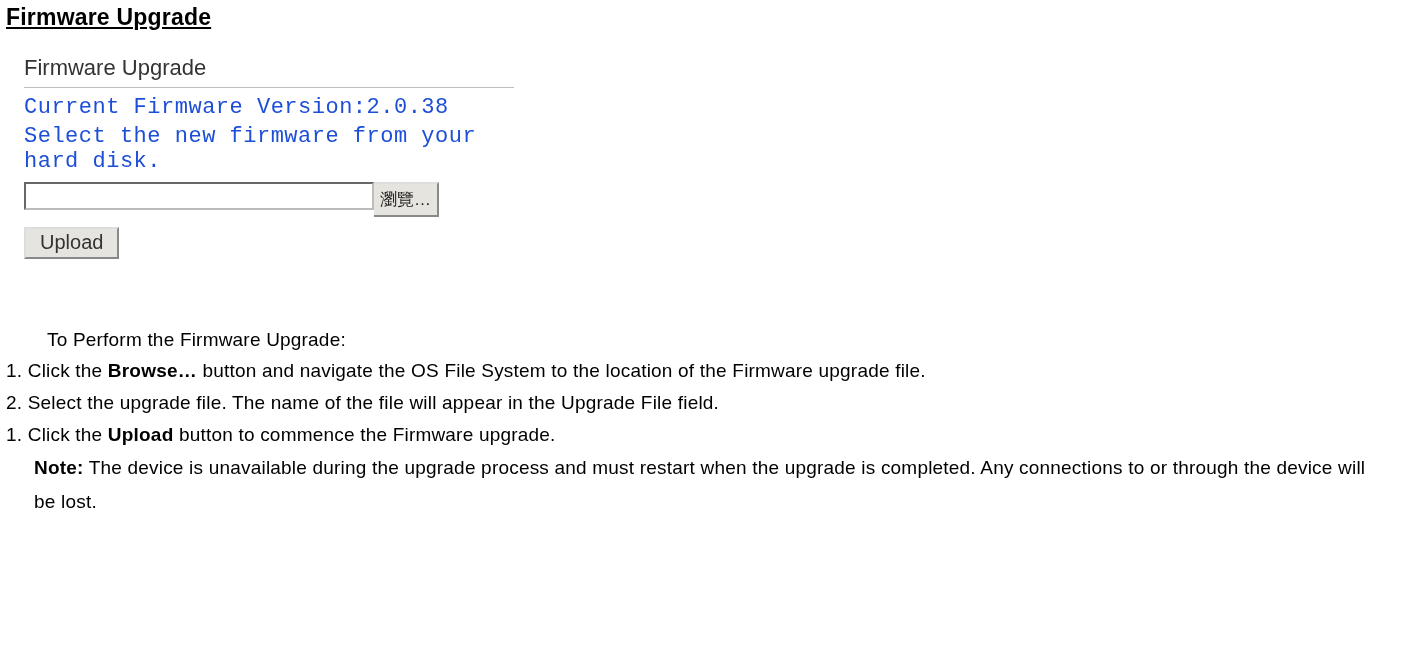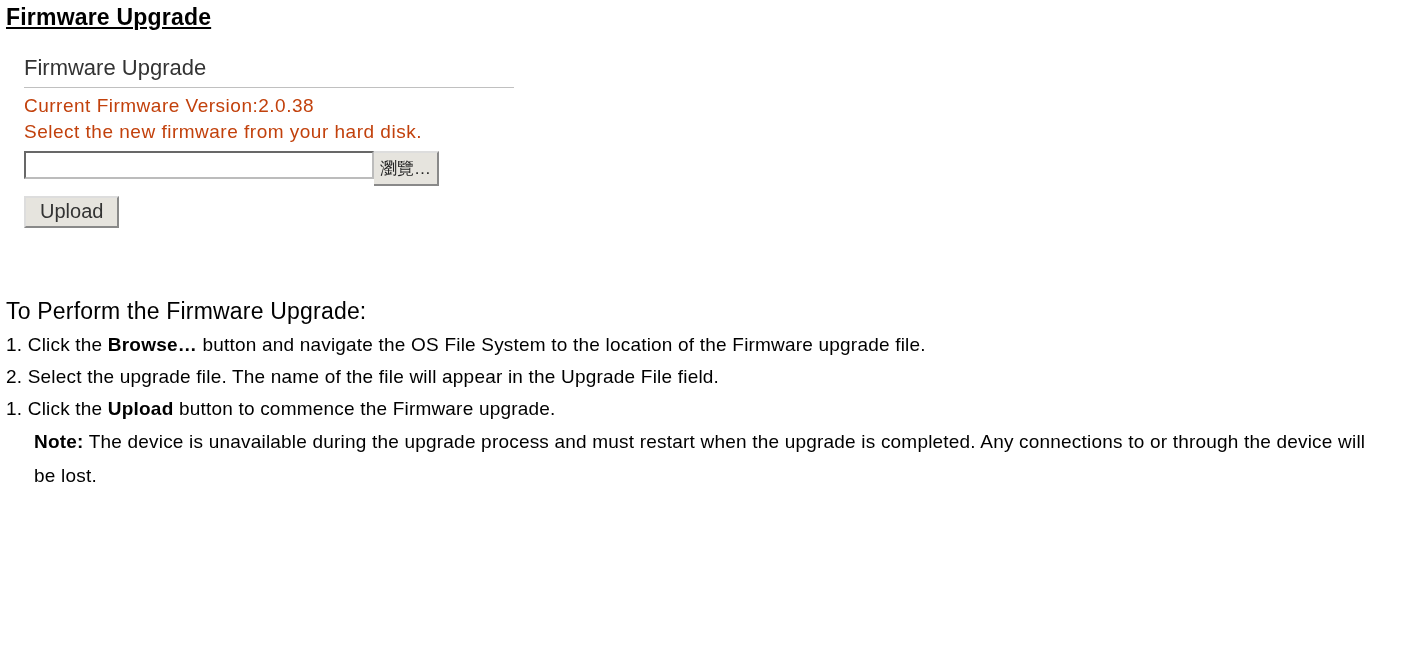--- a/index.html
+++ b/index.html
@@ -37,24 +37,25 @@
     color:#333;
     padding:2px 0 6px 0;
   }
   .panel-rule{
     height:0;
     border-top:1px solid #c0c0c0;
     border-bottom:1px solid #fff;
     margin-bottom:4px;
   }
   .panel-line{
-    font-size:19px;
-    color:#c2410c;
+    font-size:22px;
+    color:#1d4ed8;
     letter-spacing:.5px;
     padding:2px 0;
+    font-family:Liberation Mono, monospace;
   }
   .file-row{
     display:flex;
     align-items:stretch;
     margin-top:6px;
   }
   .file-input{
     width:350px;
     height:28px;
     box-sizing:border-box;
@@ -84,22 +85,23 @@
     font-size:20px;
     color:#333;
     background:#e6e4de;
     border:2px outset #ddd;
     cursor:pointer;
   }
 
   
   .instructions{margin-top:70px;}
   .sub-head{
-    font-size:23px;
+    font-size:19px;
     margin-bottom:4px;
+    margin-left:41px;
   }
   .step{
     font-size:19px;
     line-height:32px;
   }
   .step b{font-weight:700;}
   .note{
     font-size:19px;
     line-height:34px;
     margin-left:28px;

